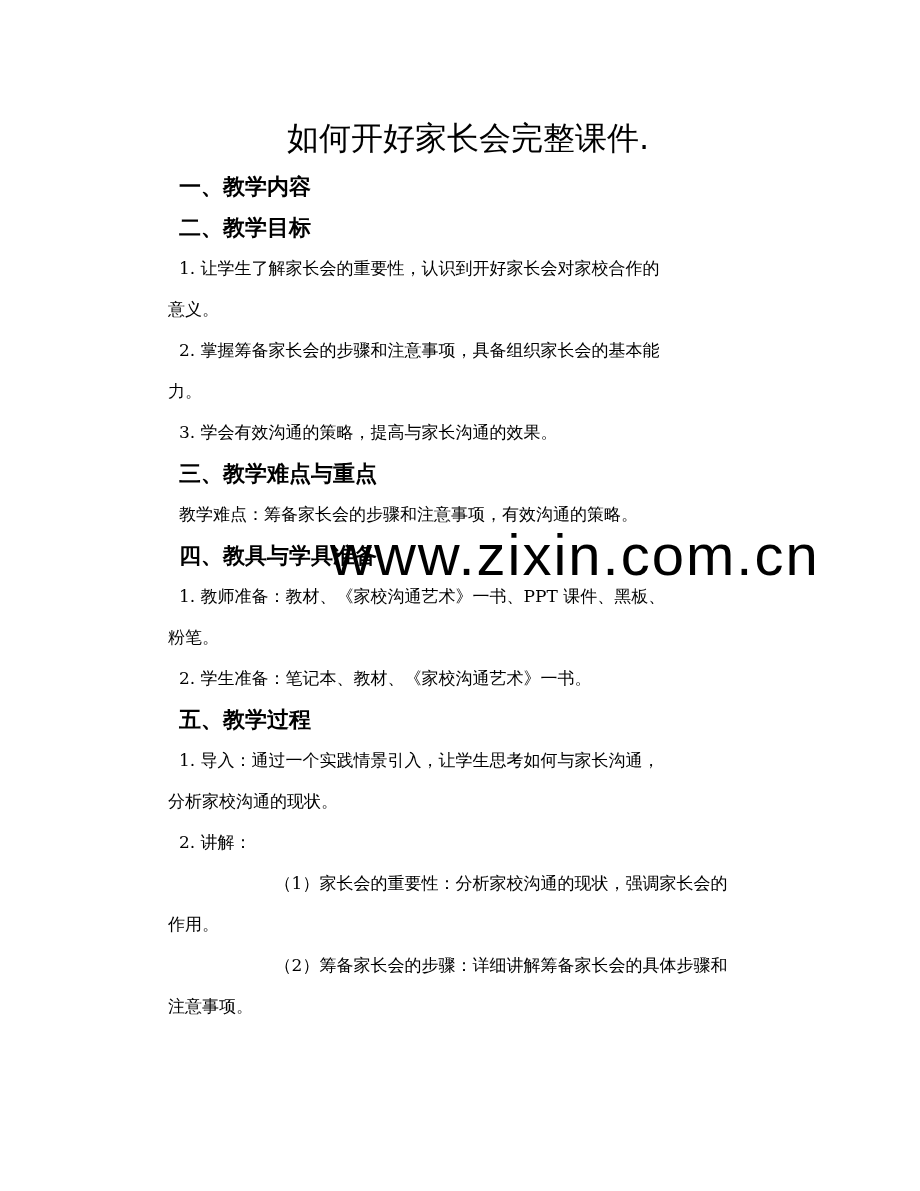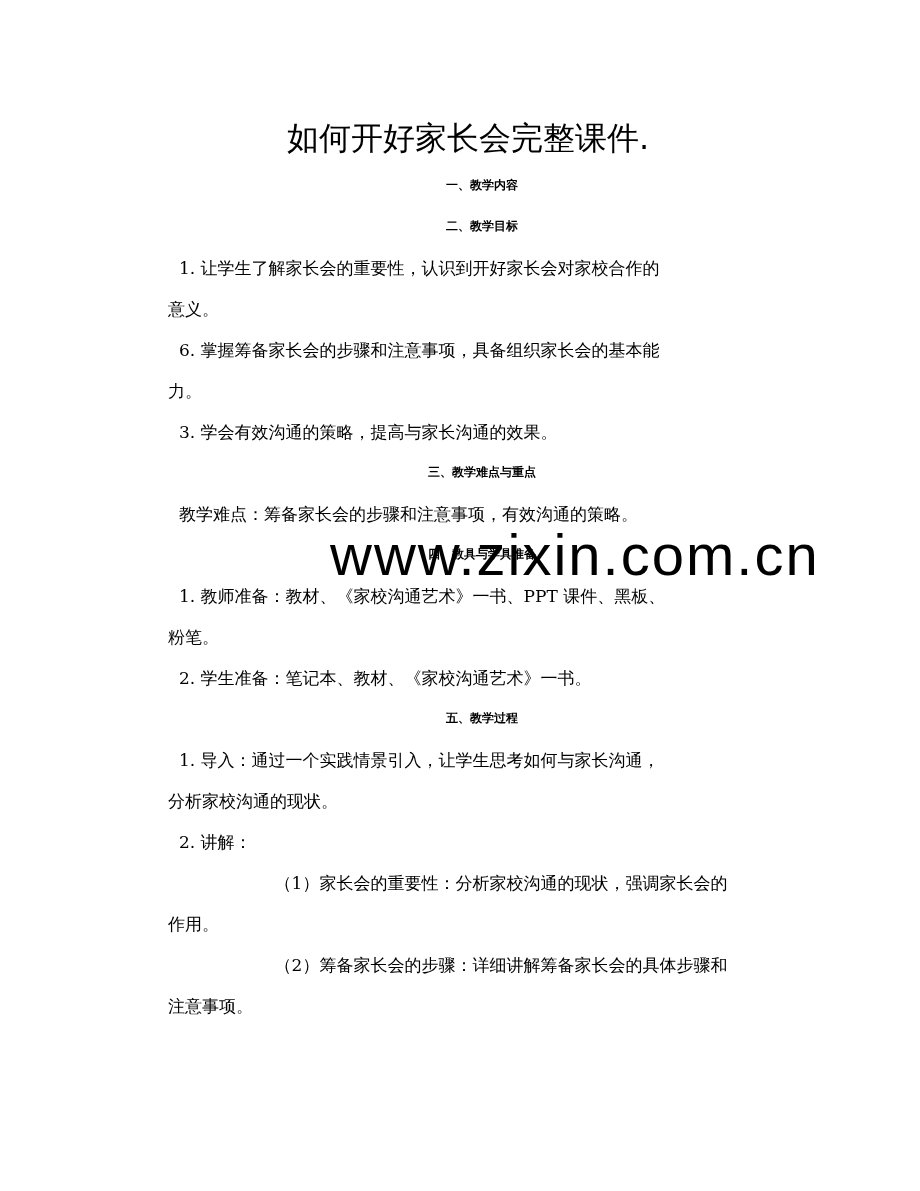--- a/index.html
+++ b/index.html
@@ -39,25 +39,24 @@
       width: 648px;
     }
     .line {
       height: 41px;
       line-height: 41px;
       font-size: 17px;
       white-space: nowrap;
       font-family: "DejaVu Serif", "Liberation Serif", serif;
     }
     .heading {
-      font-family: Liberation Mono, monospace;
+      font-family: Liberation Serif, serif;
       font-weight: bold;
-      font-size: 12px;
+      font-size: 22px;
       padding-left: 42px;
-      text-align: center;
     }
     .indent1 { padding-left: 42px; }
     .indent2 { padding-left: 80px; text-align: center; }
     .cont { padding-left: 0; margin-left: 31px; }
     .watermark {
       position: absolute;
       left: 330px;
       top: 520px;
       font-family: Liberation Sans, sans-serif;
       font-size: 58px;
@@ -76,21 +75,21 @@
 <div class="page">
   <div class="watermark">www.zixin.com.cn</div>
 
   <h1 class="title" style="margin:8px;">如何开好家长会完整课件.</h1>
 
   <div class="content">
     <div class="line heading">一、教学内容</div>
     <div class="line heading">二、教学目标</div>
     <div class="line indent1">1. 让学生了解家长会的重要性，认识到开好家长会对家校合作的</div>
     <div class="line cont">意义。</div>
-    <div class="line indent1">6. 掌握筹备家长会的步骤和注意事项，具备组织家长会的基本能</div>
+    <div class="line indent1">2. 掌握筹备家长会的步骤和注意事项，具备组织家长会的基本能</div>
     <div class="line cont">力。</div>
     <div class="line indent1">3. 学会有效沟通的策略，提高与家长沟通的效果。</div>
     <div class="line heading">三、教学难点与重点</div>
     <div class="line indent1">教学难点：筹备家长会的步骤和注意事项，有效沟通的策略。</div>
     <div class="line heading">四、教具与学具准备</div>
     <div class="line indent1">1. 教师准备：教材、《家校沟通艺术》一书、PPT 课件、黑板、</div>
     <div class="line cont">粉笔。</div>
     <div class="line indent1">2. 学生准备：笔记本、教材、《家校沟通艺术》一书。</div>
     <div class="line heading">五、教学过程</div>
     <div class="line indent1">1. 导入：通过一个实践情景引入，让学生思考如何与家长沟通，</div>

